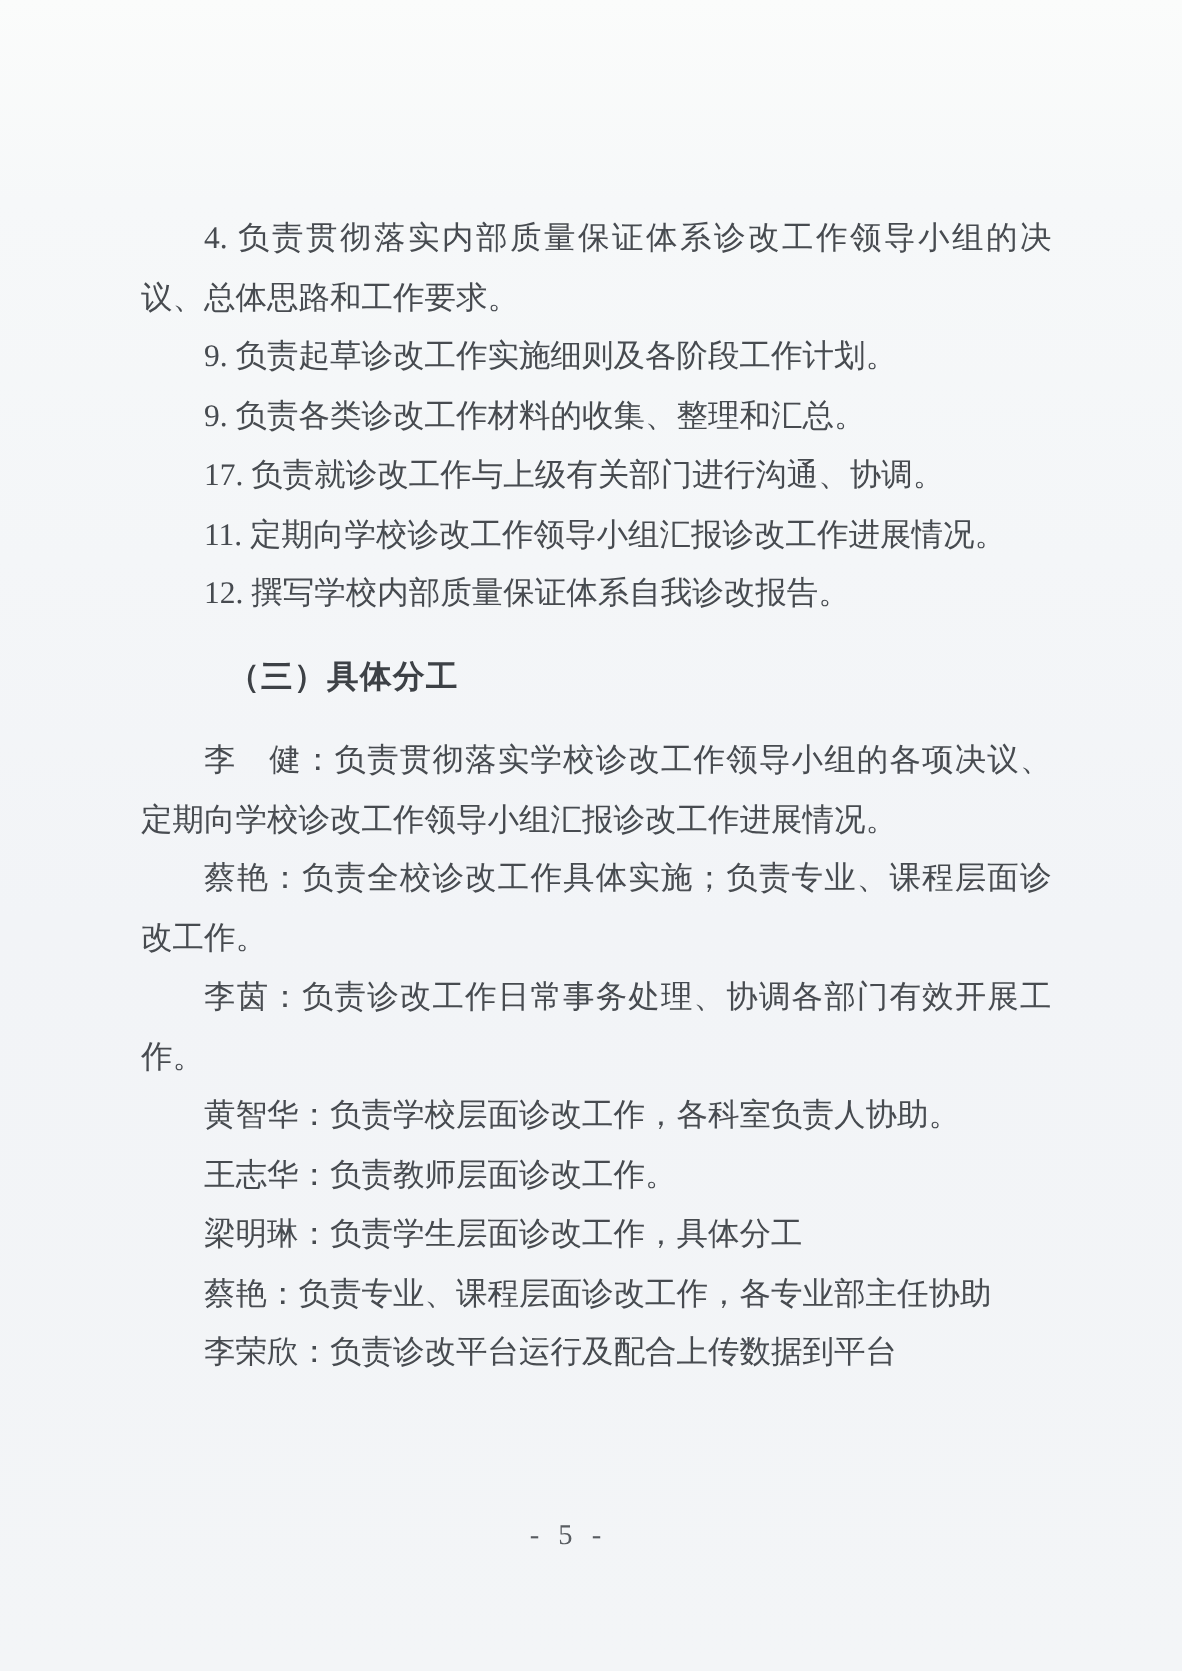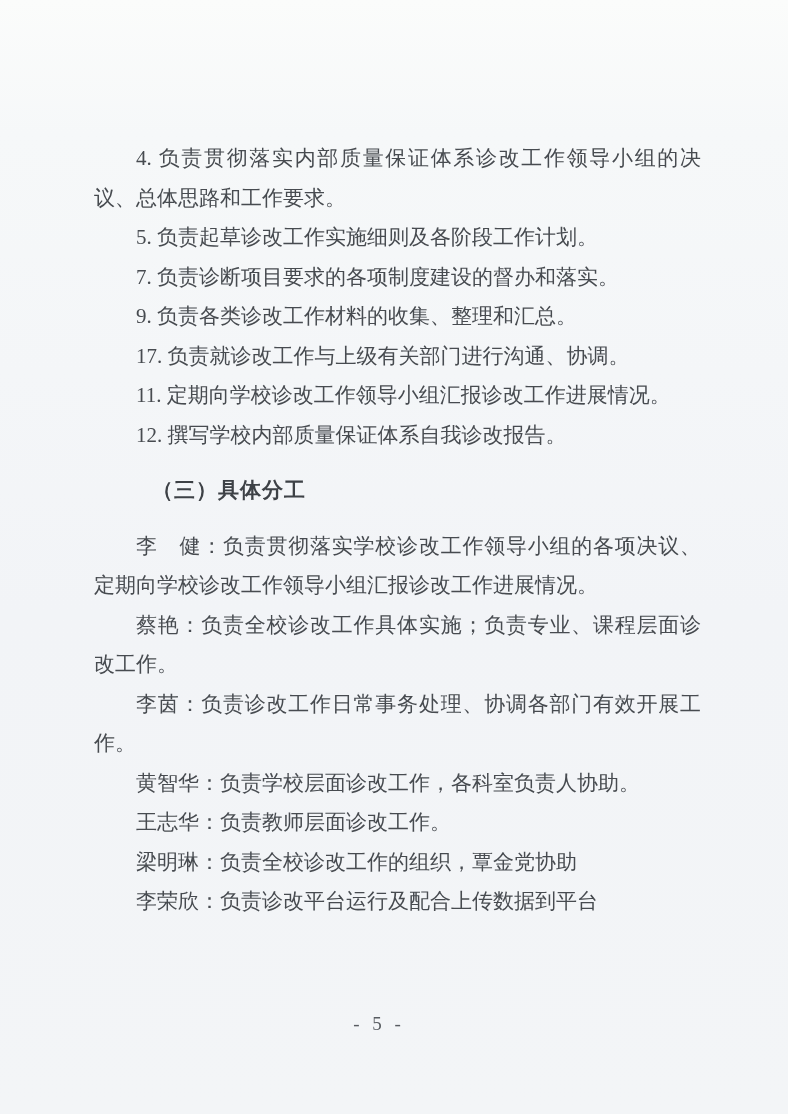--- a/index.html
+++ b/index.html
@@ -49,34 +49,34 @@
     color: #585c61;
     letter-spacing: 4px;
   }
 </style>
 </head>
 <body>
 
 <div class="page">
   <div class="body-text">
     <p class="para">4. 负责贯彻落实内部质量保证体系诊改工作领导小组的决议、总体思路和工作要求。</p>
-    <p class="para">5. 负责起草诊改工作实施细则及各阶段工作计划。</p>
-    <p class="para">7. 负责诊断项目要求的各项制度建设的督办和落实。</p>
+    <p class="para">9. 负责起草诊改工作实施细则及各阶段工作计划。</p>
     <p class="para">9. 负责各类诊改工作材料的收集、整理和汇总。</p>
     <p class="para">17. 负责就诊改工作与上级有关部门进行沟通、协调。</p>
     <p class="para">11. 定期向学校诊改工作领导小组汇报诊改工作进展情况。</p>
     <p class="para">12. 撰写学校内部质量保证体系自我诊改报告。</p>
 
     <h3 class="heading">（三）具体分工</h3>
 
     <p class="para">李　健：负责贯彻落实学校诊改工作领导小组的各项决议、定期向学校诊改工作领导小组汇报诊改工作进展情况。</p>
     <p class="para">蔡艳：负责全校诊改工作具体实施；负责专业、课程层面诊改工作。</p>
     <p class="para">李茵：负责诊改工作日常事务处理、协调各部门有效开展工作。</p>
     <p class="para">黄智华：负责学校层面诊改工作，各科室负责人协助。</p>
     <p class="para">王志华：负责教师层面诊改工作。</p>
-    <p class="para">梁明琳：负责全校诊改工作的组织，覃金党协助</p>
+    <p class="para">梁明琳：负责学生层面诊改工作，具体分工</p>
+    <p class="para">蔡艳：负责专业、课程层面诊改工作，各专业部主任协助</p>
     <p class="para">李荣欣：负责诊改平台运行及配合上传数据到平台</p>
   </div>
 
   <div class="footer">
     <span>- 5 -</span>
   </div>
 </div>
 
 </body></html>

